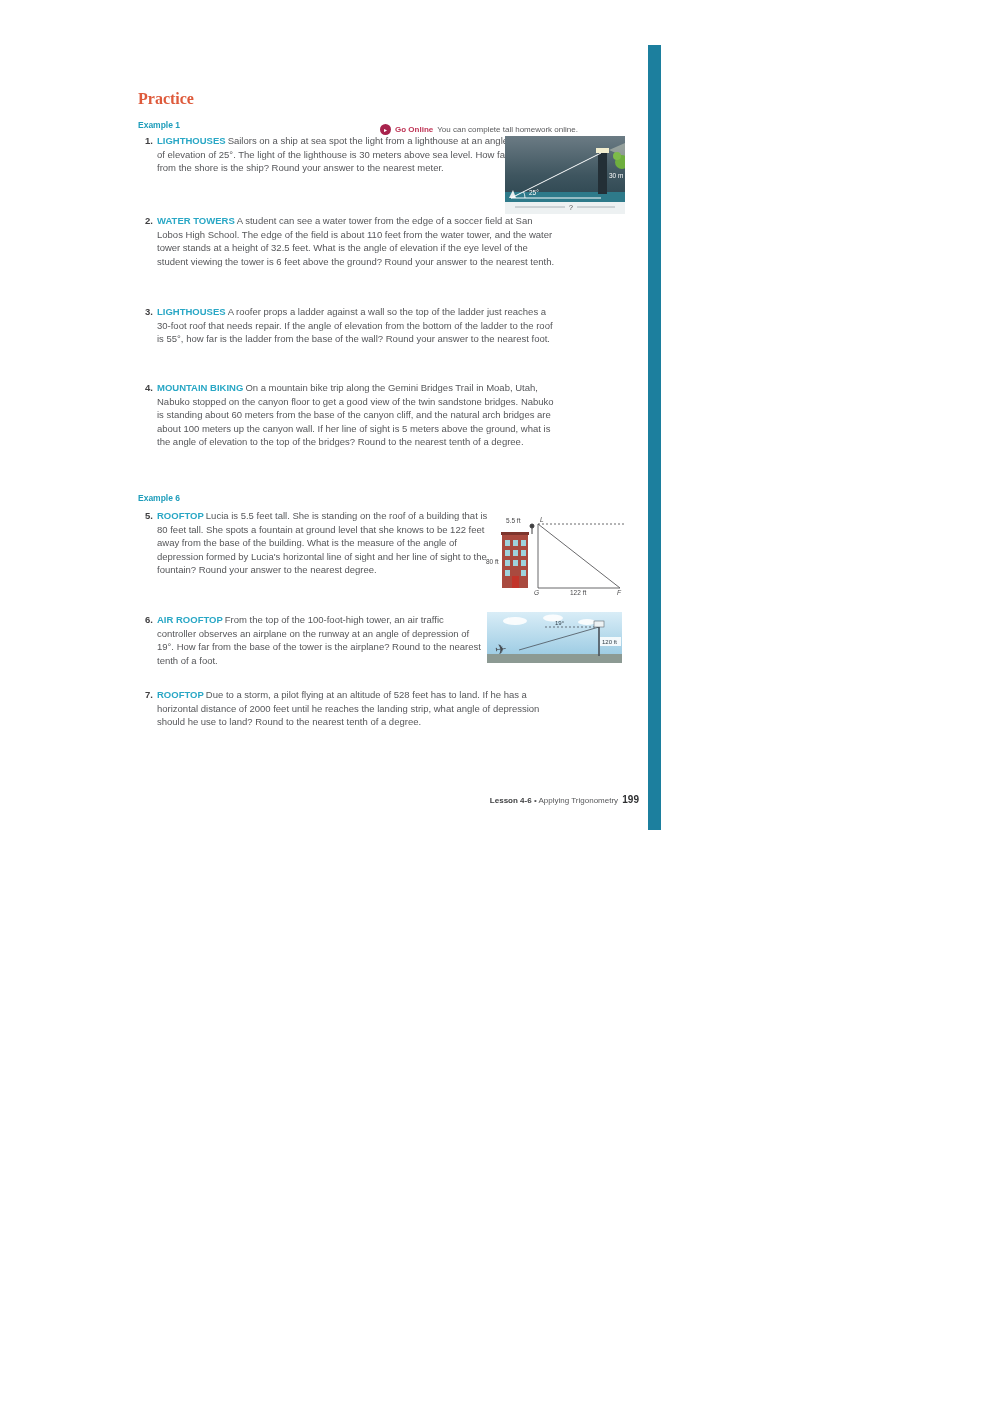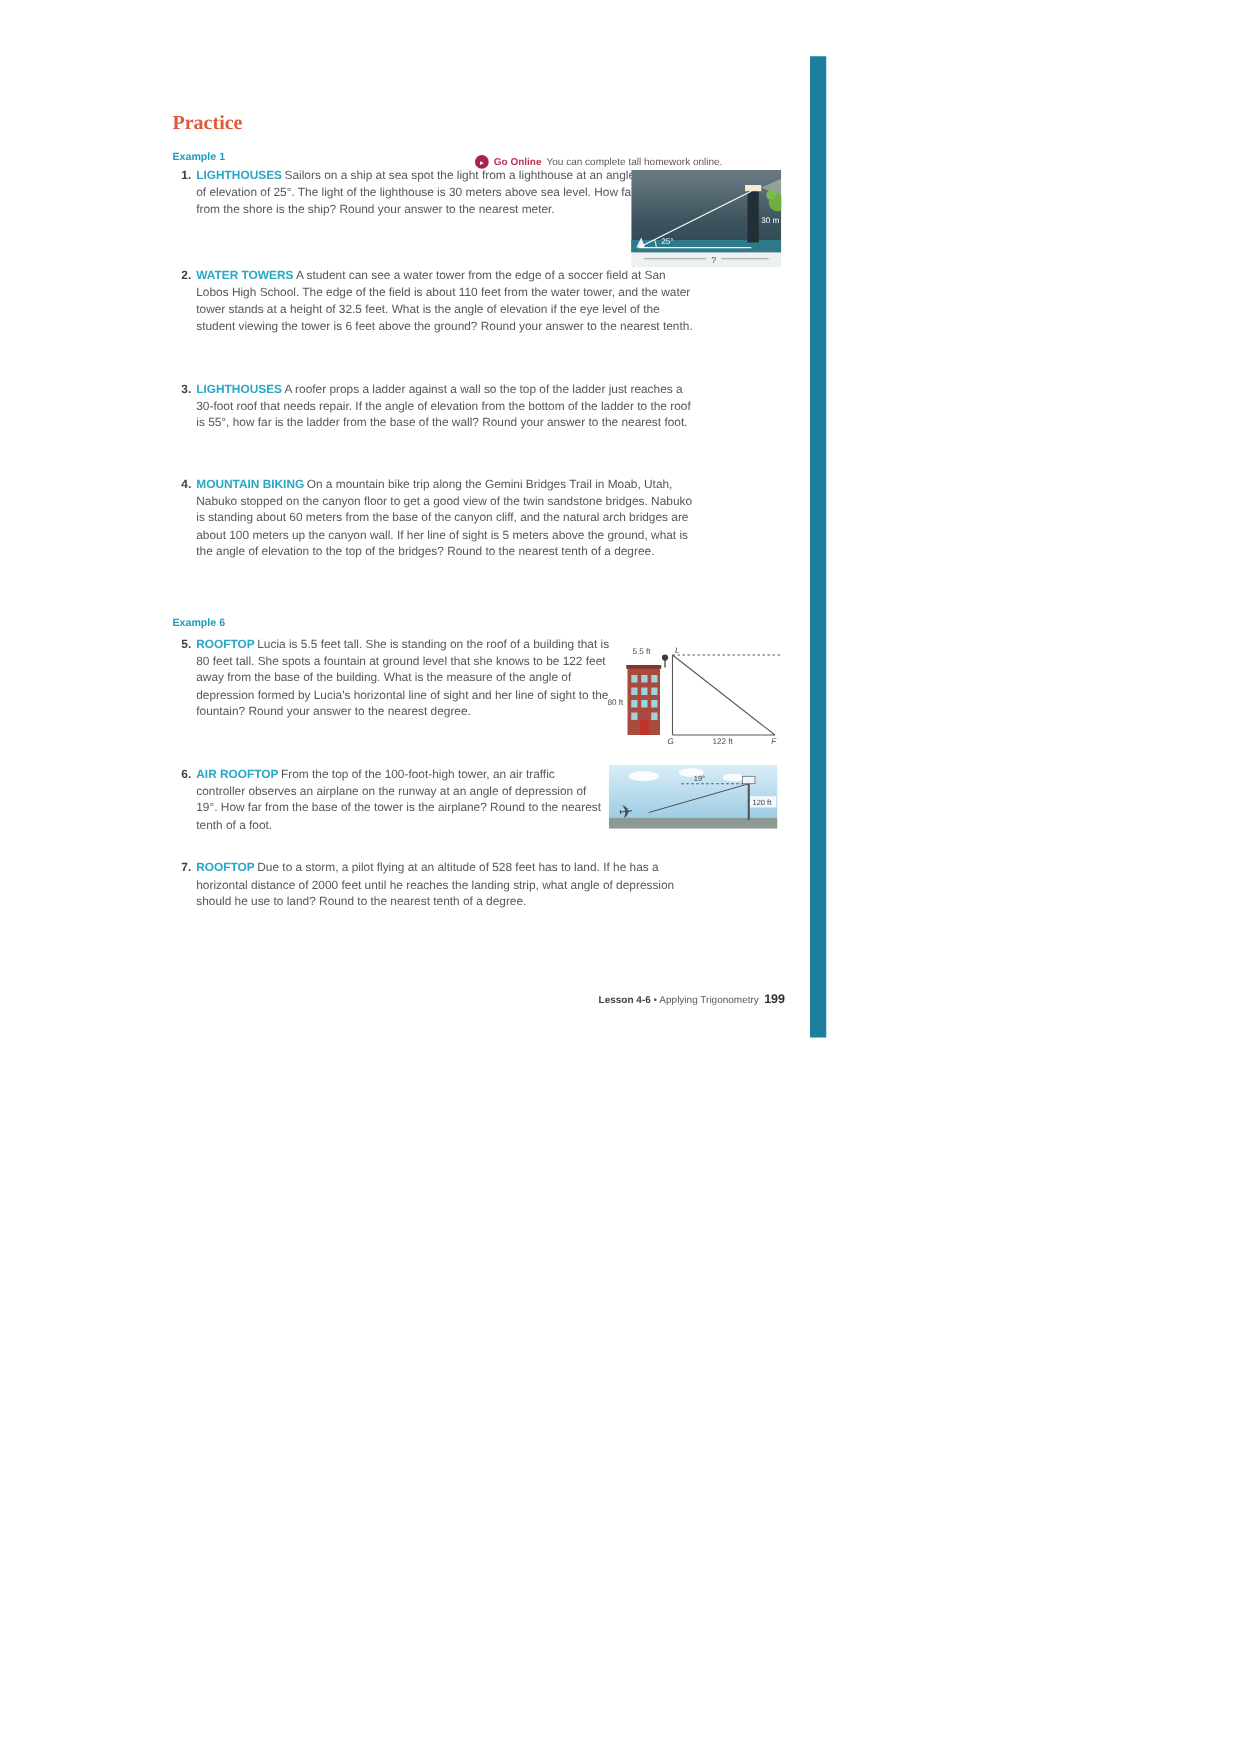--- a/index.html
+++ b/index.html
@@ -33,21 +33,21 @@
   .p4 { top:381px; width:414px; }
   .p5 { top:509px; width:353px; }
   .p6 { top:613px; width:340px; }
   .p7 { top:688px; width:412px; }
 
   .figure { position:absolute; }
   .fig1 { left:505px; top:136px; }
   .fig5 { left:486px; top:512px; }
   .fig6 { left:487px; top:612px; }
 
-  .footer { position:absolute; left:428px; top:794px; width:200px; text-align:right;
+  .footer { position:absolute; left:439px; top:794px; width:200px; text-align:right;
     font-size:8px; color:#57585a; }
   .footer b { color:#3f4042; }
   .footer .pagenum { font-size:10px; font-weight:bold; color:#2e2f31; margin-left:2px; }
 
   svg text { font-family:"Liberation Sans", sans-serif; }
 </style>
 </head>
 <body>
 
 <div id="page">

